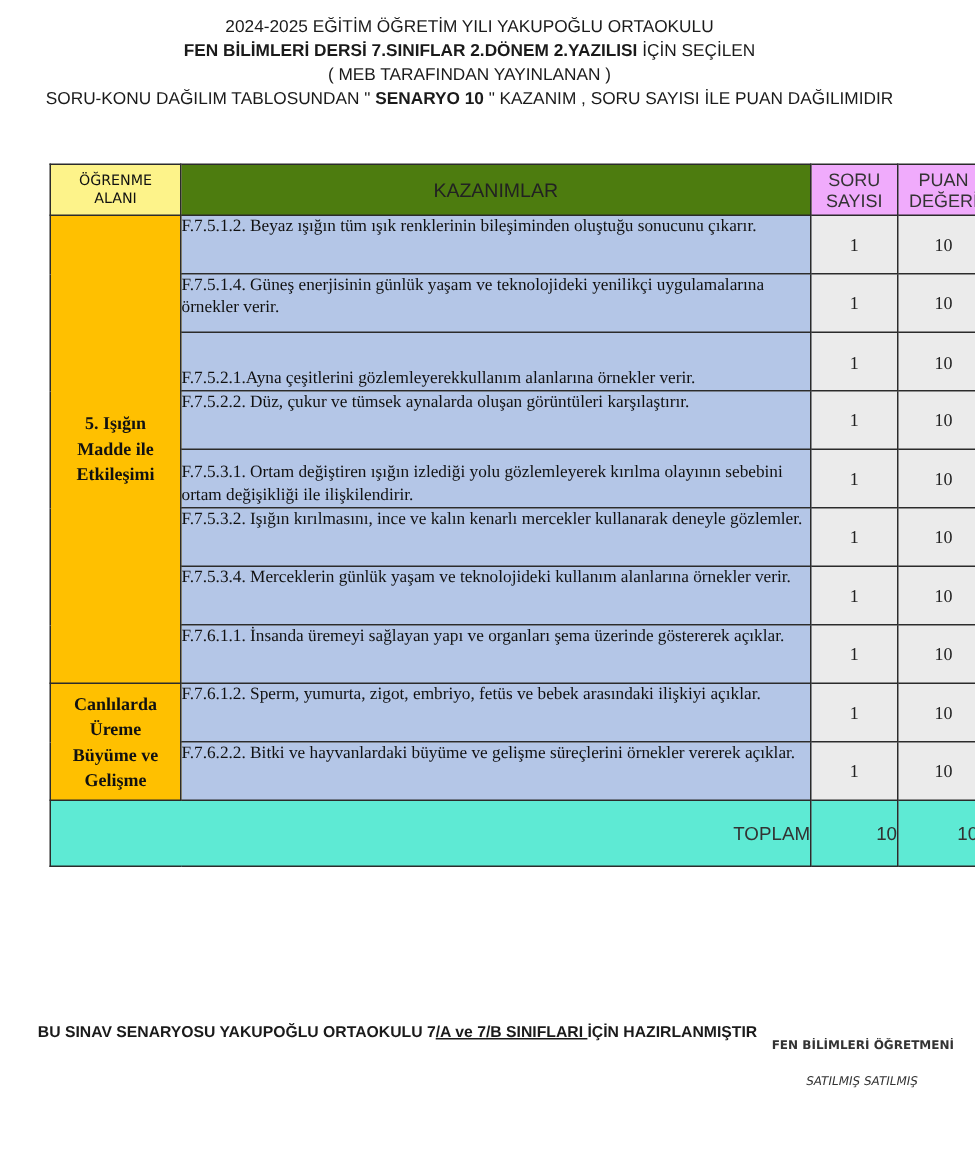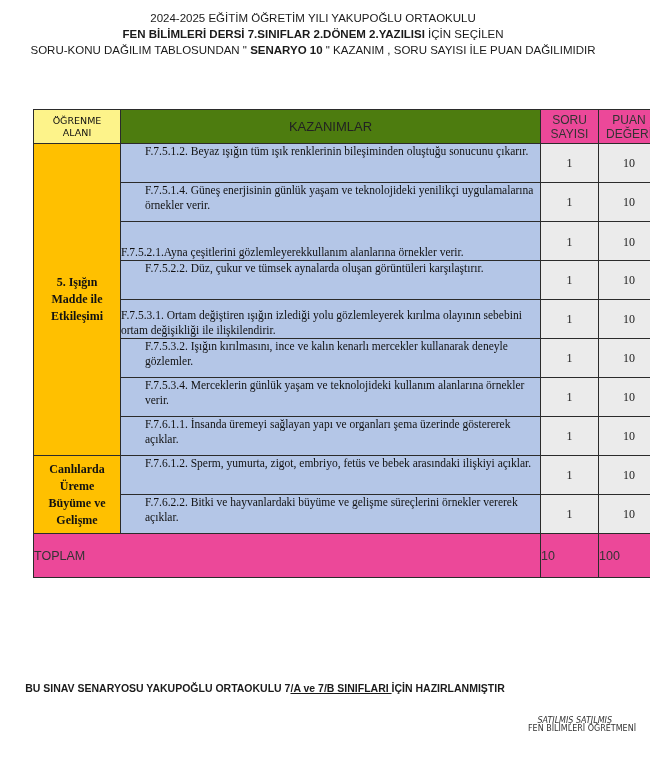--- a/index.html
+++ b/index.html
@@ -3,40 +3,41 @@
 <meta charset="utf-8">
 <style>
   html, body { margin:0; padding:0; background:#ffffff; }
   body { width:650px; height:768px; position:relative; overflow:hidden; font-family:"Liberation Sans", sans-serif; color:#111; }
   .title-block { position:absolute; top:10px; left:0; width:626px; text-align:center; font-size:11.5px; line-height:16px; color:#1a1a1a; }
   .title-block b { font-weight:bold; }
   table.dist { position:absolute; top:109px; left:16px; width:626px; border-collapse:collapse; table-layout:fixed;margin-left:17px; }
   table.dist td, table.dist th { border:1px solid #2b2b2b; padding:0; }
   th.area-h { background:#fdf38a; font-family:"DejaVu Sans", sans-serif; font-weight:normal; font-size:9.5px; line-height:12px; color:#111; text-align:center; height:33px; }
   th.kaz-h { background:#4d7c0f; font-weight:normal; font-size:13px; text-align:center; color:#222; }
-  th.num-h { background:#ec4899; font-weight:normal; font-size:12px; line-height:14px; color:#333; text-align:center; }
+  th.num-h { background:#f0abfc; font-weight:normal; font-size:12px; line-height:14px; color:#333; text-align:center; }
   td.area { background:#ffc000; font-family:"Liberation Serif", serif; font-weight:bold; font-size:12px; line-height:17px; text-align:center; color:#111; vertical-align:middle; }
   td.kaz { background:#b4c6e7; font-family:"Liberation Serif", serif; font-size:11.5px; line-height:15px; padding:4px 3px 2px 3px; color:#111; height:38px; }
   td.kaz.bottom { vertical-align:bottom; }
-  td.kaz.top { vertical-align:top;padding-left:24px; }
+  td.kaz.top { vertical-align:top; }
   td.num { background:#ebebeb; font-family:"Liberation Serif", serif; font-size:12px; text-align:center; color:#222; }
   td.num.high { vertical-align:top; padding-top:13px; }
-  tr.total td { background:#ec4899; font-family:"Liberation Sans", sans-serif; font-size:12.5px; color:#333; text-align:left; height:43px; }
+  tr.total td { background:#5eead4; font-family:"Liberation Sans", sans-serif; font-size:12.5px; color:#333; text-align:right; height:43px; }
   .footer-note { position:absolute; top:682px; left:0; width:530px; text-align:center; font-size:10.5px; font-weight:bold; color:#1a1a1a; }
   .footer-note u { text-decoration:underline; }
   .sign { position:absolute; right:14px; font-family:"DejaVu Sans", sans-serif; font-size:8px; color:#333; text-align:right; }
   .sign.name { top:716px; right:38px;font-style:italic; }
-  .sign.role { top:724px; }
+  .sign.role { top:692px;font-weight:bold; }
 </style>
 </head>
 <body>
 
 <div class="title-block">
   <div>2024-2025 EĞİTİM ÖĞRETİM YILI YAKUPOĞLU ORTAOKULU</div>
   <div><b>FEN BİLİMLERİ DERSİ 7.SINIFLAR 2.DÖNEM 2.YAZILISI</b><span> İÇİN SEÇİLEN</span></div>
+  <div>( MEB TARAFINDAN YAYINLANAN )</div>
   <div><span>SORU-KONU DAĞILIM TABLOSUNDAN " </span><b>SENARYO 10</b><span> " KAZANIM , SORU SAYISI İLE PUAN DAĞILIMIDIR</span></div>
 </div>
 
 <table class="dist">
   <colgroup>
     <col style="width:87px">
     <col style="width:420px">
     <col style="width:58px">
     <col style="width:61px">
   </colgroup>

